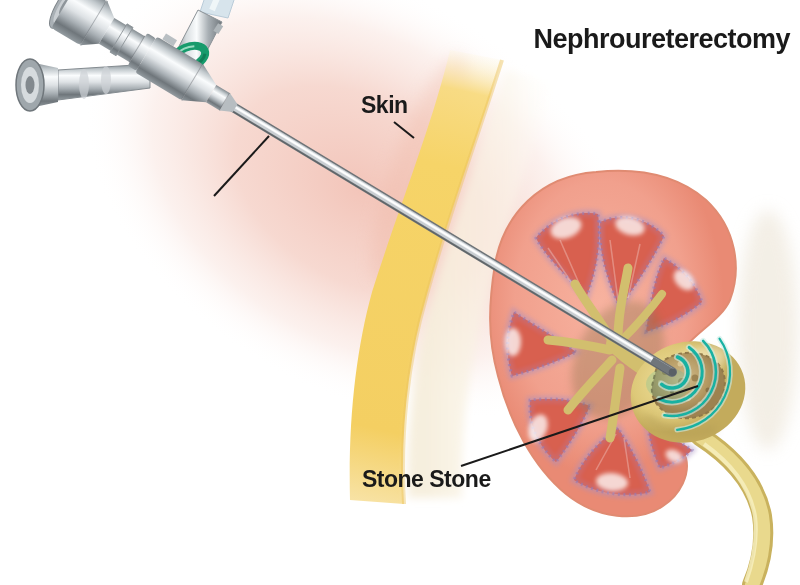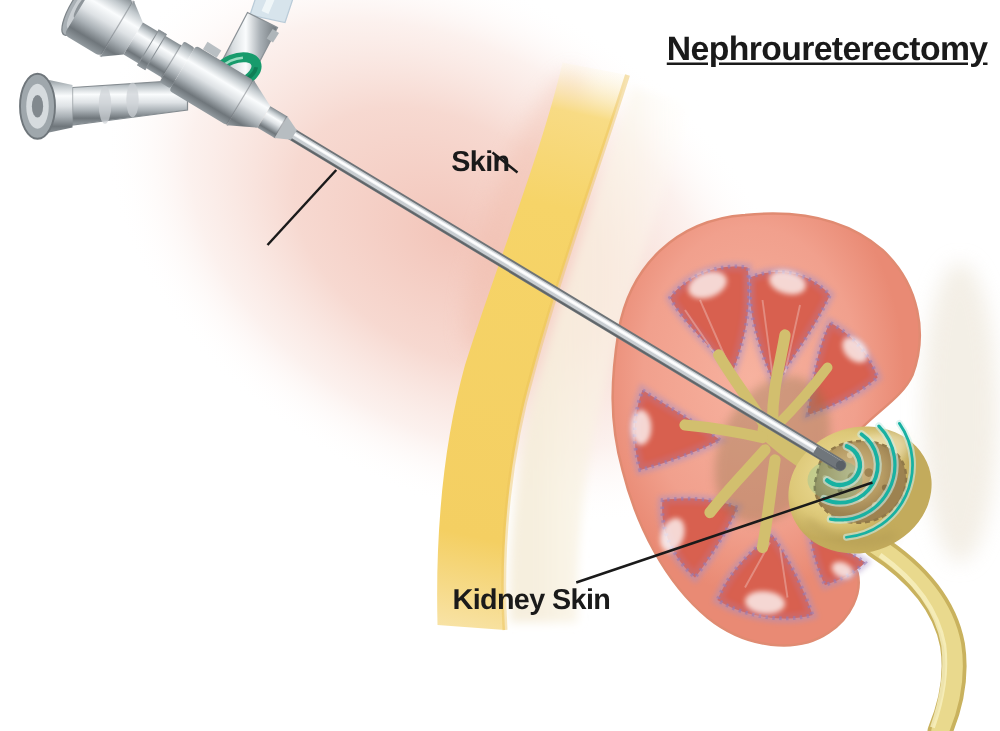--- a/index.html
+++ b/index.html
@@ -1,21 +1,21 @@
 <!DOCTYPE html>
 <html><head>
 <meta charset="utf-8">
 <style>
   html,body{margin:0;padding:0;background:#fff;}
   .stage{position:relative;width:800px;height:585px;background:#ffffff;overflow:hidden;
          font-family:"Liberation Sans",sans-serif;}
   .stage svg{position:absolute;left:0;top:0;}
   .label{position:absolute;font-weight:700;color:#1a1a1a;letter-spacing:-0.5px;white-space:nowrap;}
-  .label.title{right:10px;top:24px;font-size:27px;text-decoration:underline;}
-  .label.skin{left:361px;top:92px;font-size:23px;margin-top:24px;}
+  .label.title{right:10px;top:24px;font-size:27px;}
+  .label.skin{left:361px;top:92px;font-size:23px;}
   .label.nephroscope{left:106px;top:190px;font-size:23px;}
   .label.stone{left:362px;top:466px;font-size:23px;}
   .rim{fill:none;stroke:#a78fc2;stroke-width:7;opacity:.45;filter:url(#b2);}
   .dots{fill:none;stroke:#8e76b5;stroke-width:3;stroke-dasharray:2 3.5;opacity:.5;}
   .tip{fill:#ffffff;opacity:.75;filter:url(#b2);}
   .caly{fill:none;stroke:#d2bf6e;stroke-linecap:round;}
   .seam{fill:#6f767b;opacity:.5;}
 </style>
 </head>
 <body>
@@ -259,14 +259,14 @@
 
   <g stroke-width="2" fill="none">
     <line x1="394" y1="122" x2="414" y2="138" stroke="#1a1a1a"></line>
     <line x1="214" y1="196" x2="269" y2="136" stroke="#1a1a1a"></line>
     <line x1="461" y1="466" x2="698" y2="386" stroke="#1a1a1a"></line>
   </g>
 </svg>
 
 <div class="label title">Nephroureterectomy</div>
 <div class="label skin">Skin</div>
-<div class="label stone">Kidney Skin</div>
+<div class="label stone">Stone Stone</div>
 </div>
 
 </body></html>

